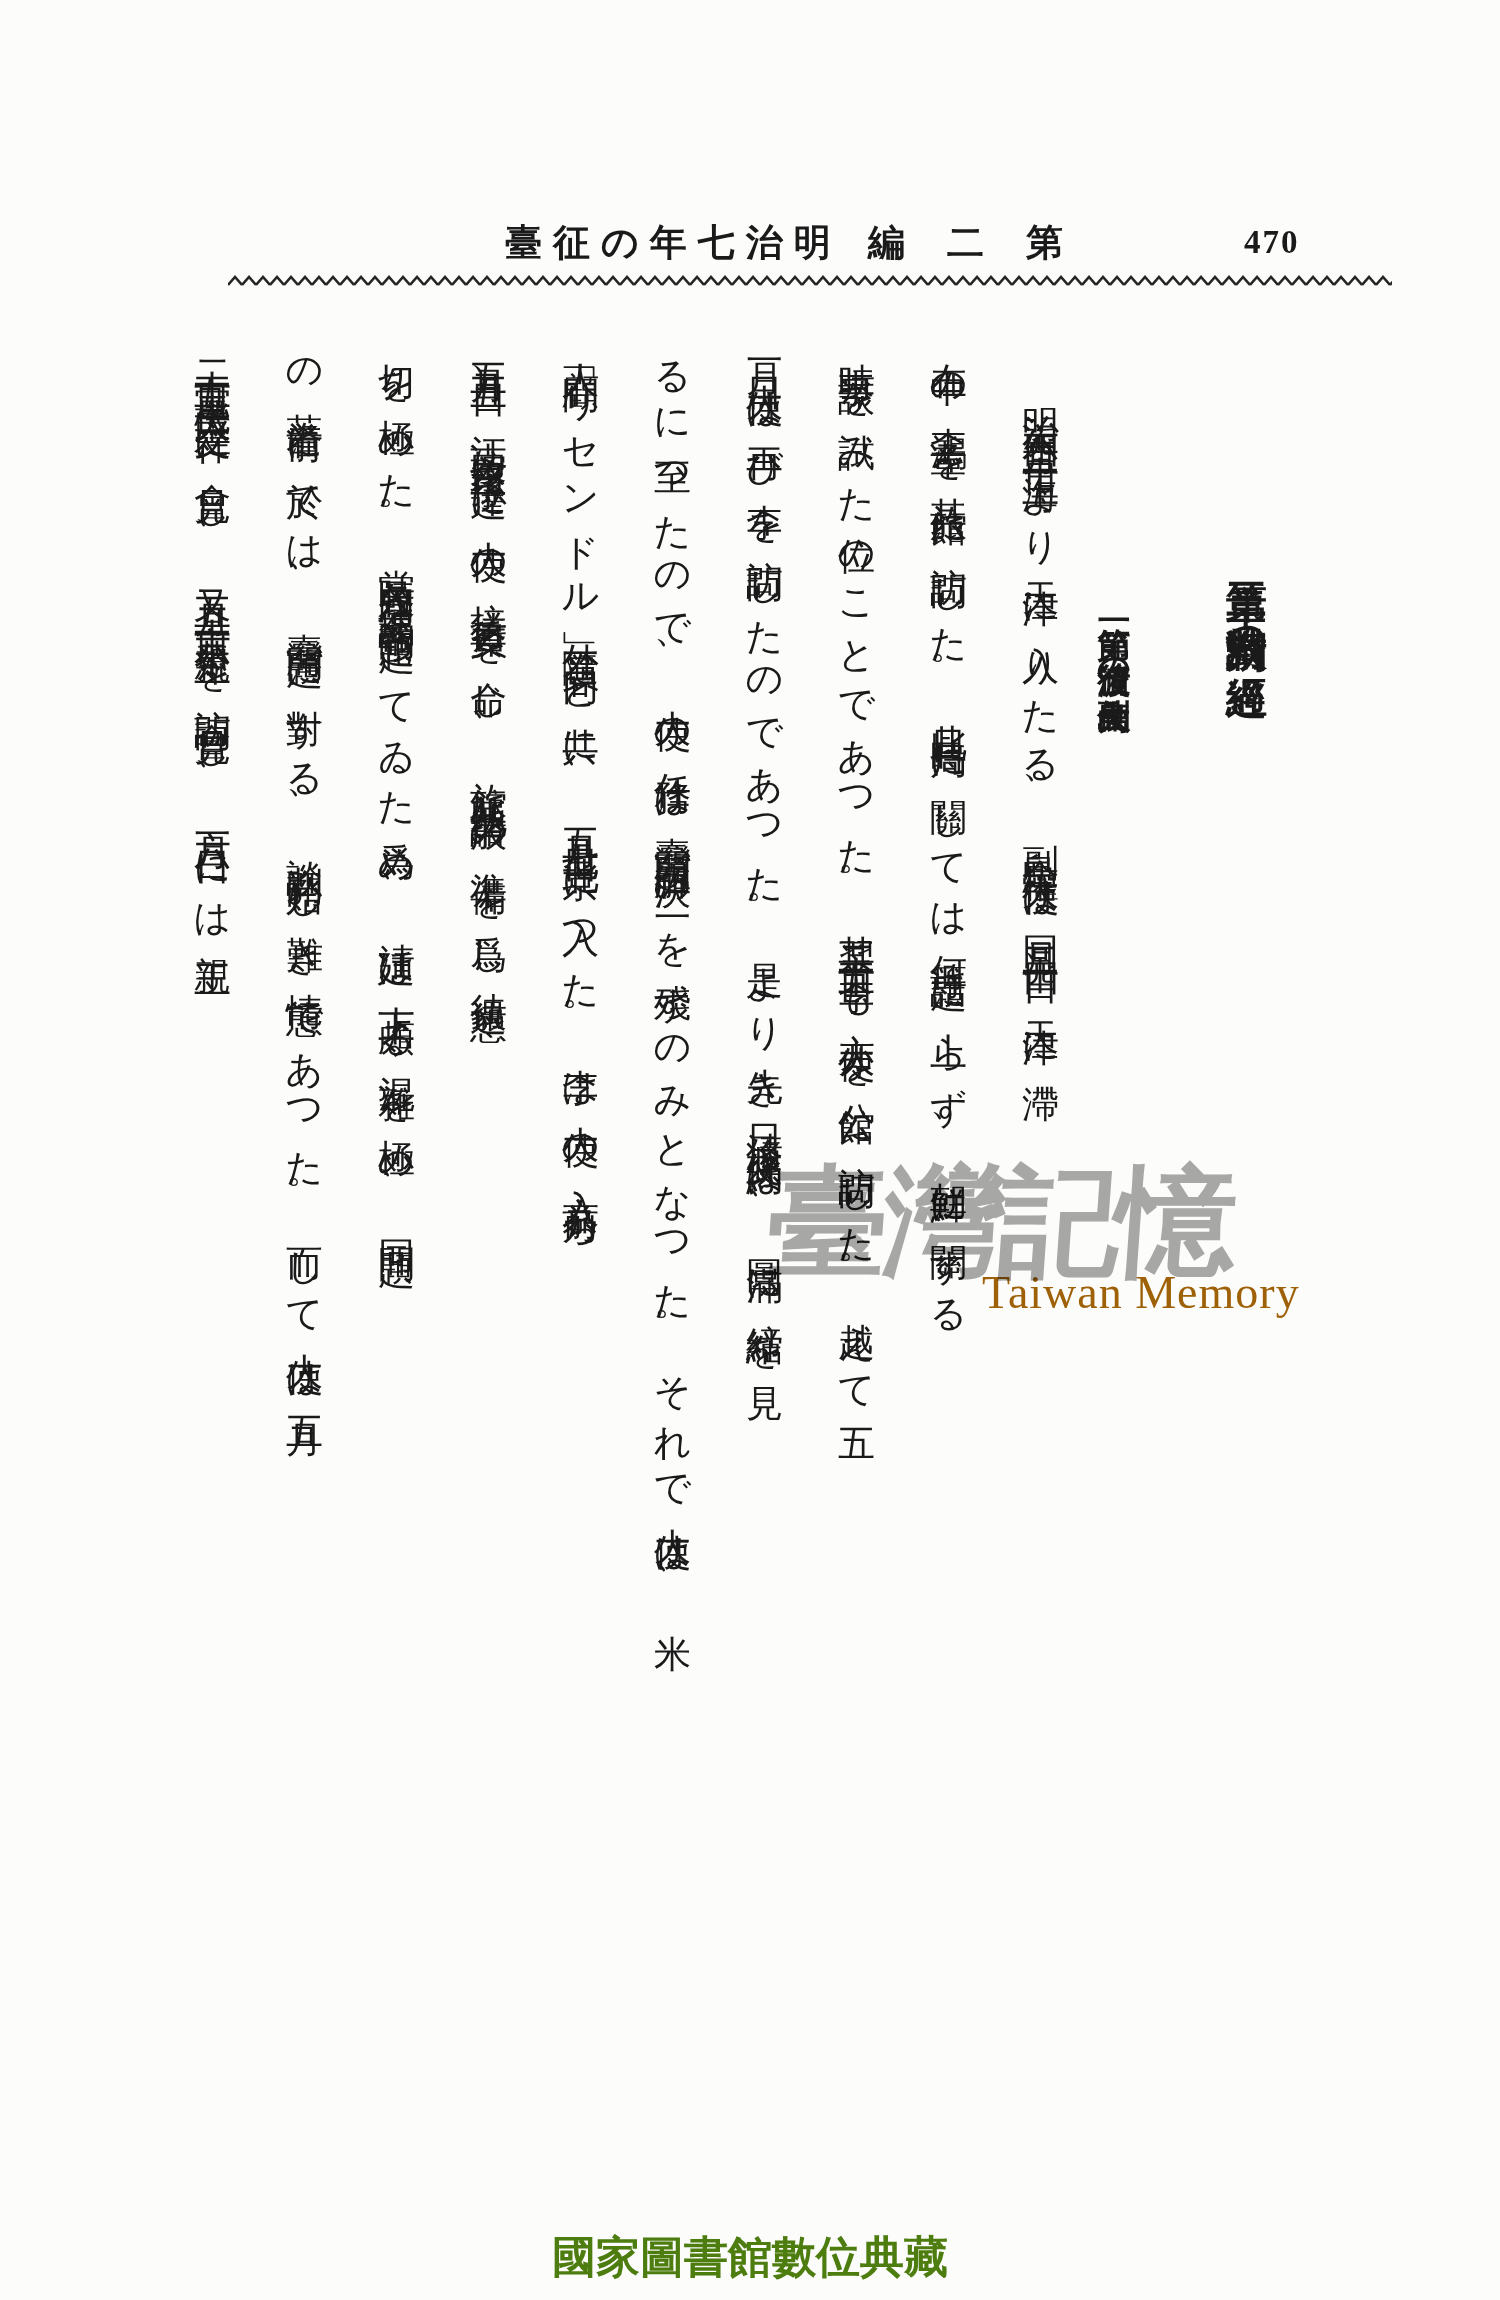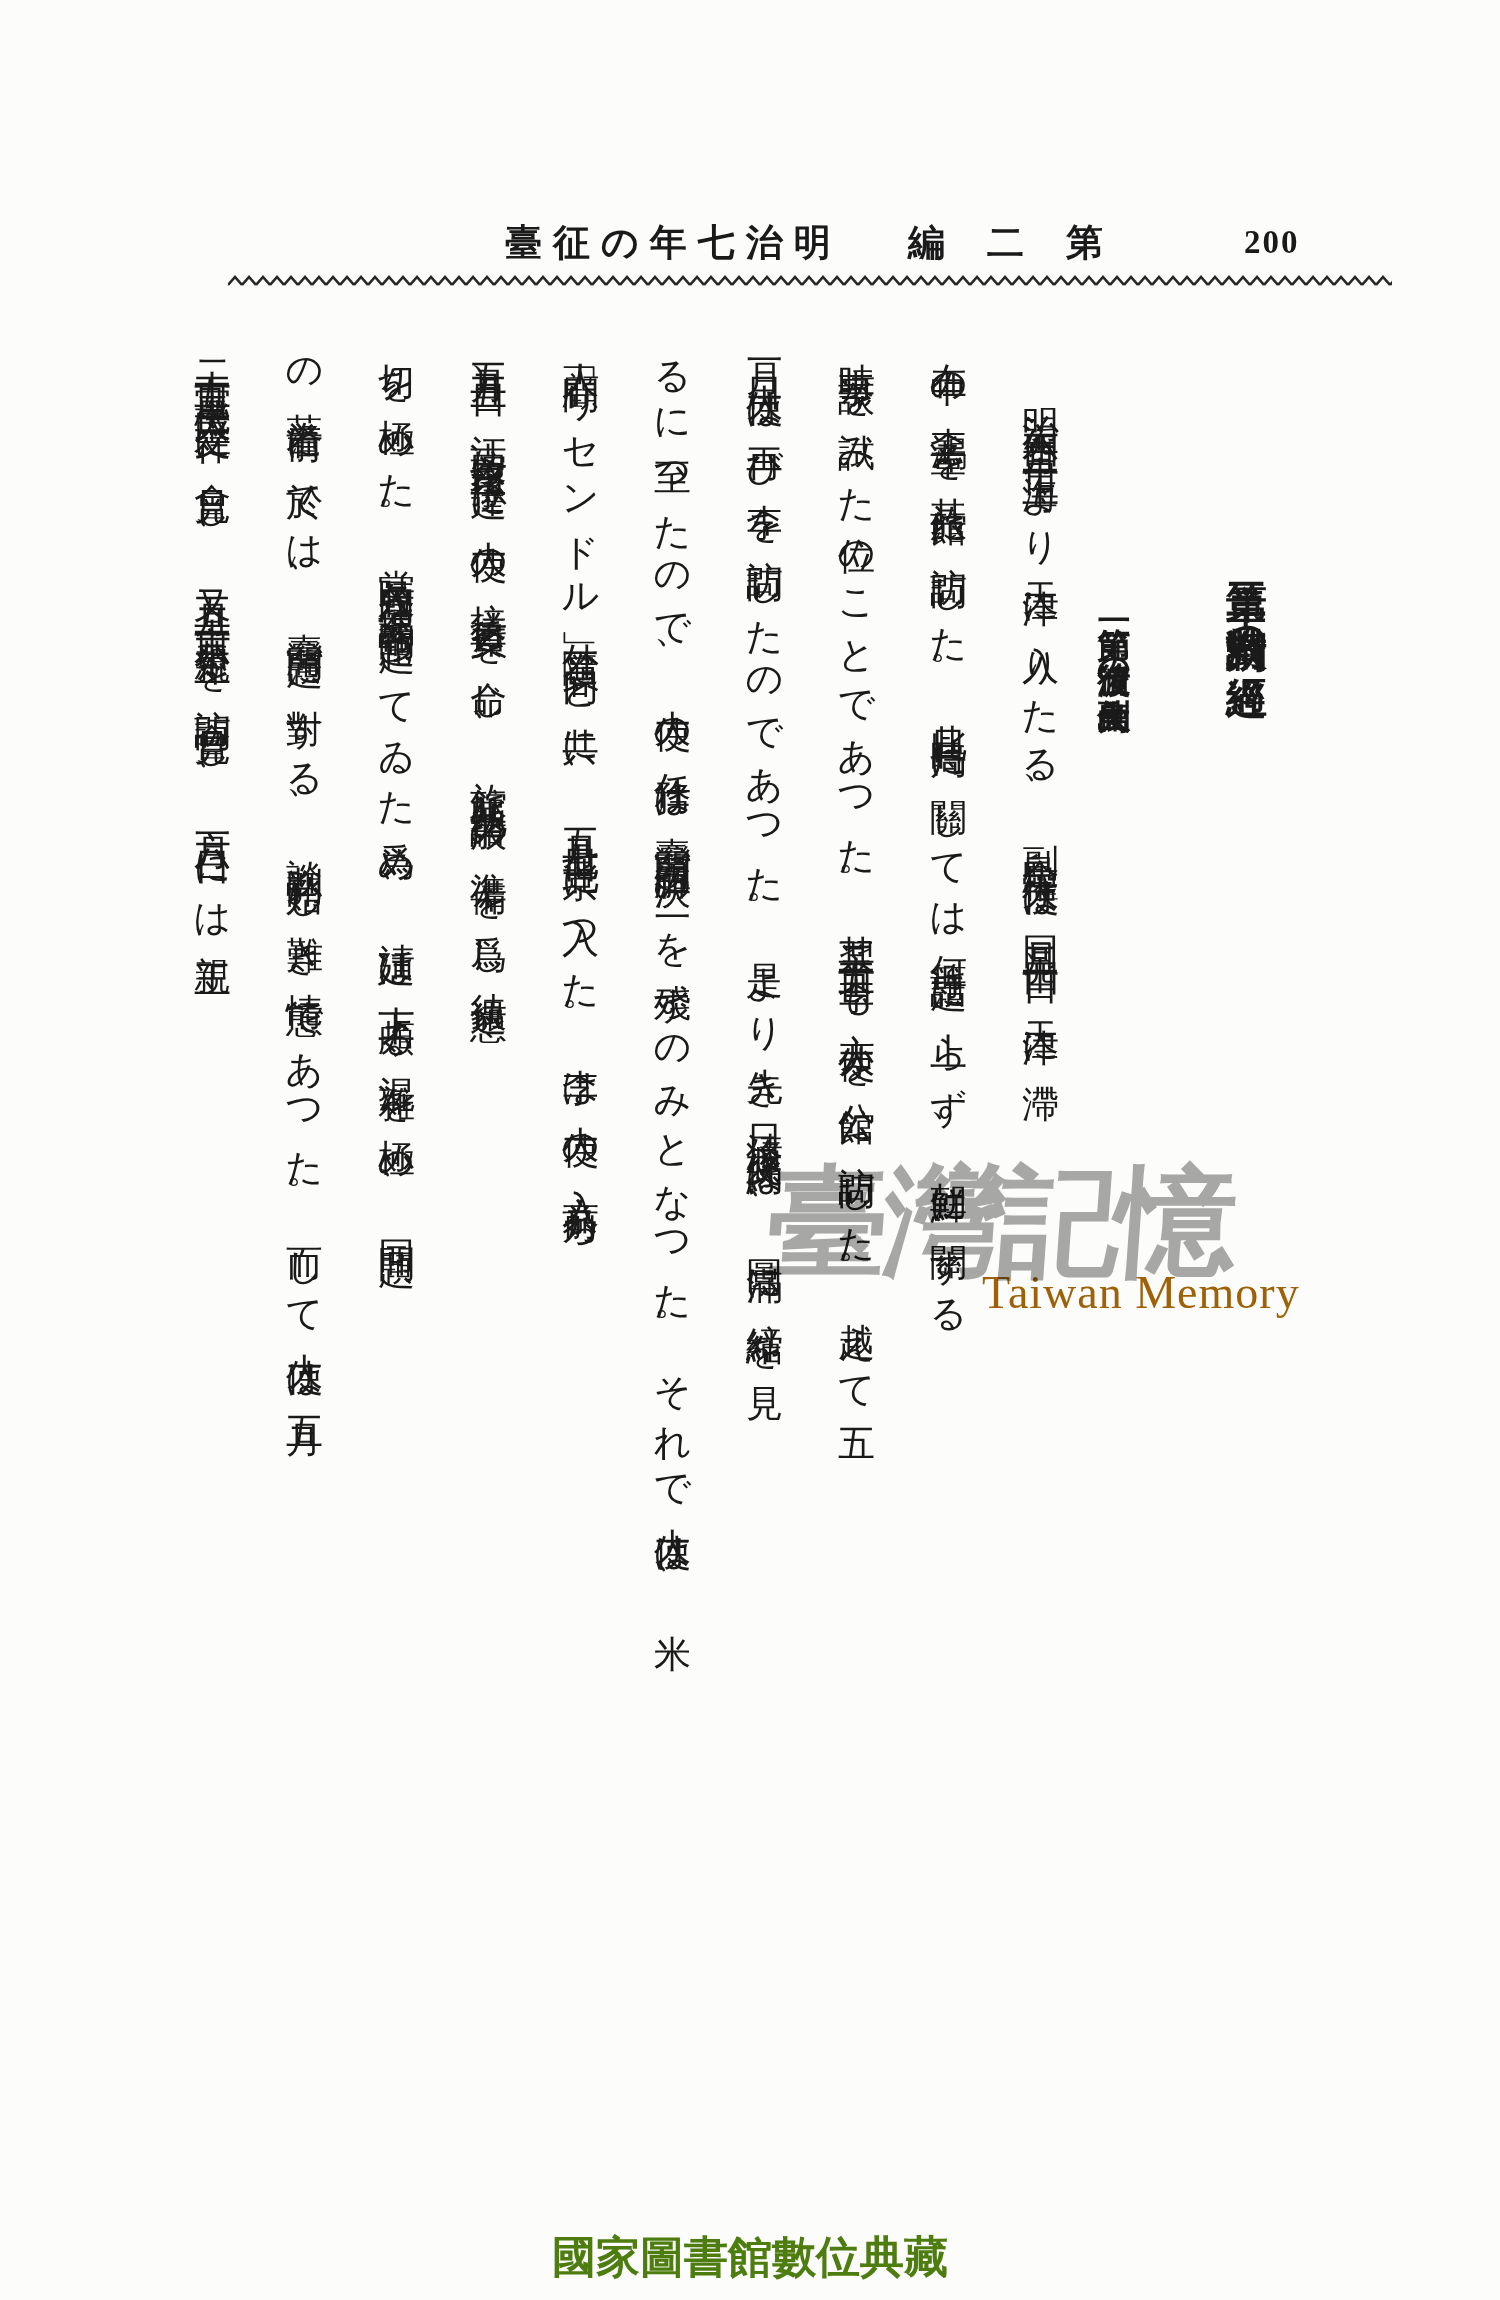--- a/index.html
+++ b/index.html
@@ -8,21 +8,21 @@
     background:#fcfcfb; overflow:hidden;
     font-family:"Liberation Serif","DejaVu Serif",serif;
     color:#1a1a1a;
   }
   
   .header-title {
     position:absolute; top:218px; left:505px;
     font-size:37px; font-weight:700; letter-spacing:11px; white-space:nowrap;
   }
   .header-part {
-    position:absolute; top:218px; left:908px;
+    position:absolute; top:218px; left:868px;
     font-size:37px; font-weight:700; letter-spacing:42px; white-space:nowrap;text-align:center;
   }
   .page-number {
     position:absolute; top:224px; left:1244px;
     font-size:33px; font-weight:700; letter-spacing:2px;
   }
   .wavy { position:absolute; top:272px; left:228px; }
   
   .chapter {
     position:absolute; top:549px; left:1215px;
@@ -64,21 +64,21 @@
     font-size:44px; font-weight:600; color:#4d7c0f; white-space:nowrap;
   }
 </style>
 </head>
 <body>
 
 <div class="page">
 
   <div class="header-title">臺征の年七治明</div>
   <div class="header-part">編二第</div>
-  <div class="page-number">200</div>
+  <div class="page-number">470</div>
 
   <svg class="wavy" width="1164" height="18" xmlns="http://www.w3.org/2000/svg">
     <defs>
       <pattern id="zz" width="14" height="18" patternUnits="userSpaceOnUse">
         <path d="M0 13 L7 5 L14 13" fill="none" stroke="#262626" stroke-width="2.6"></path>
       </pattern>
     </defs>
     <rect width="1164" height="18" fill="url(#zz)"></rect>
   </svg>
 

